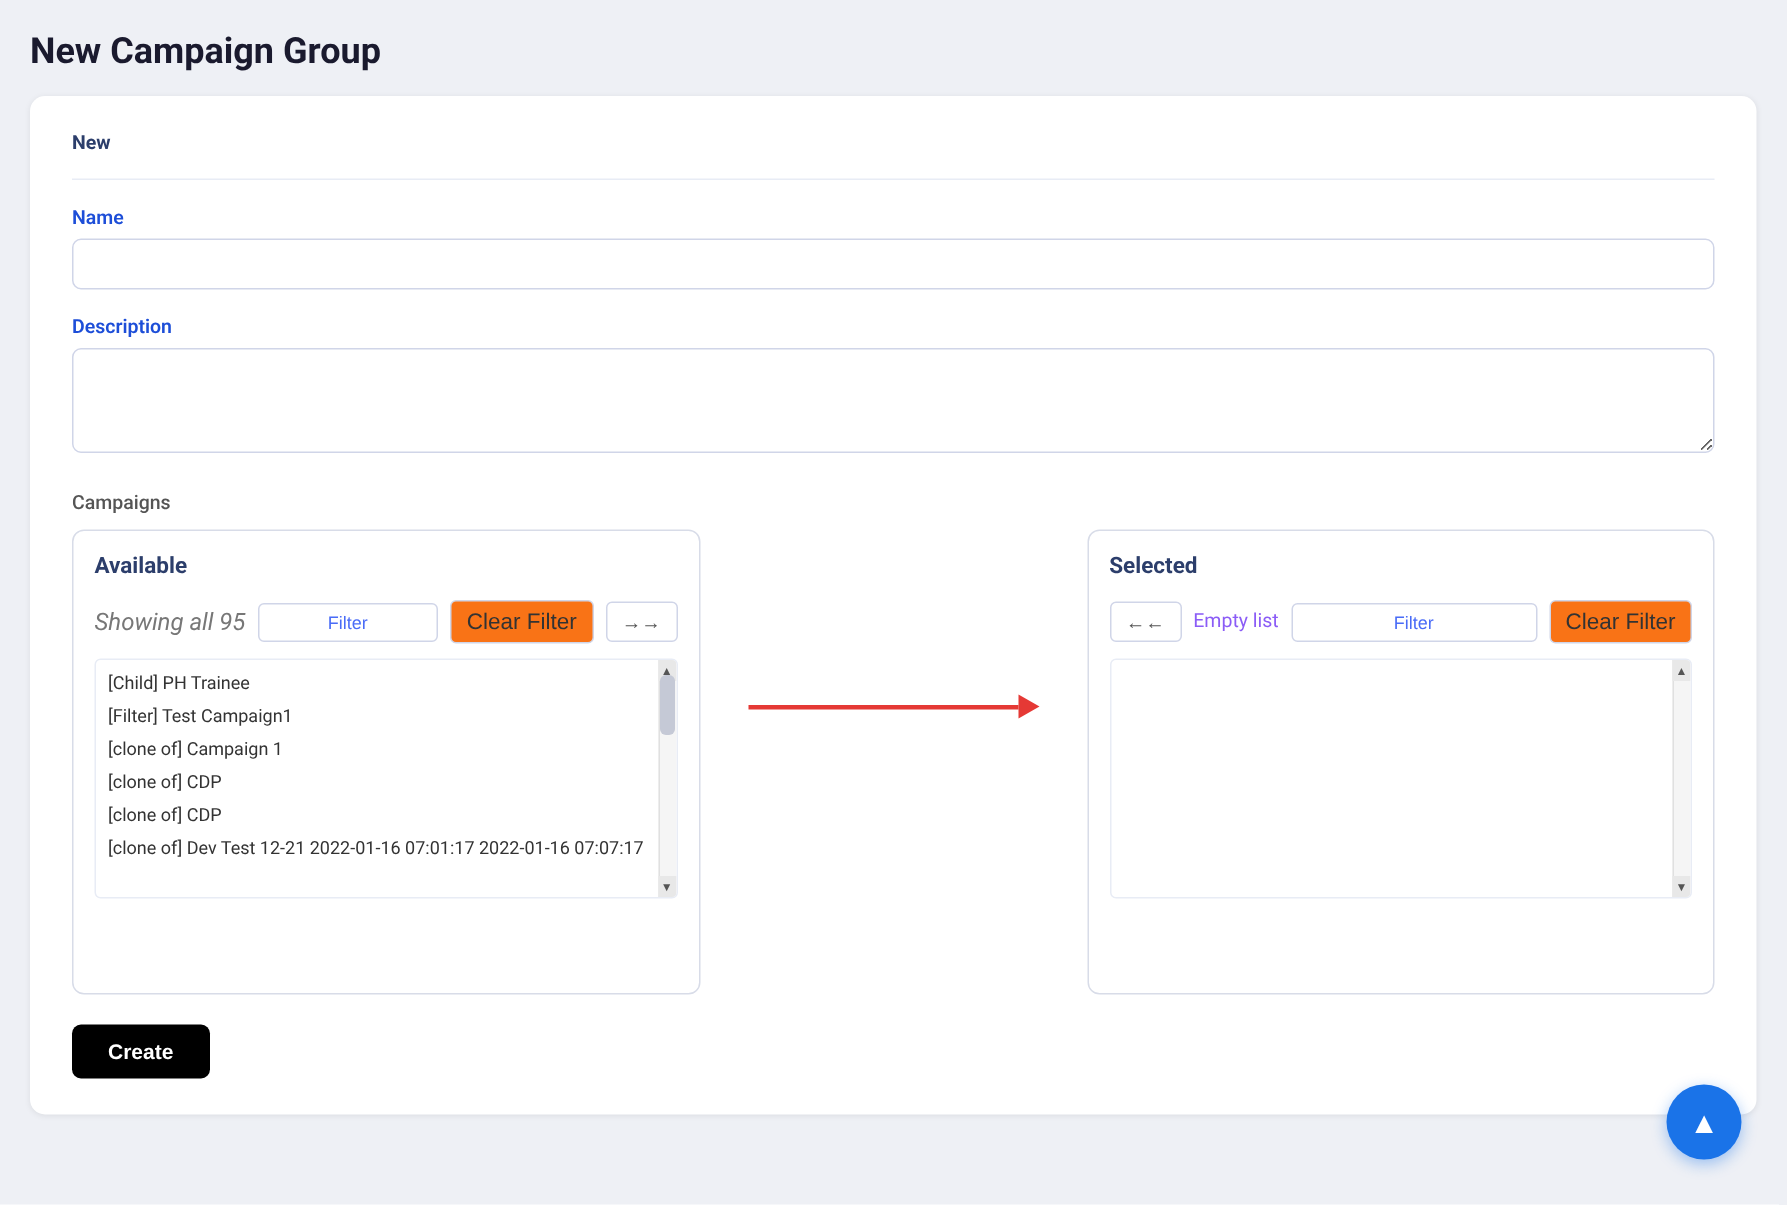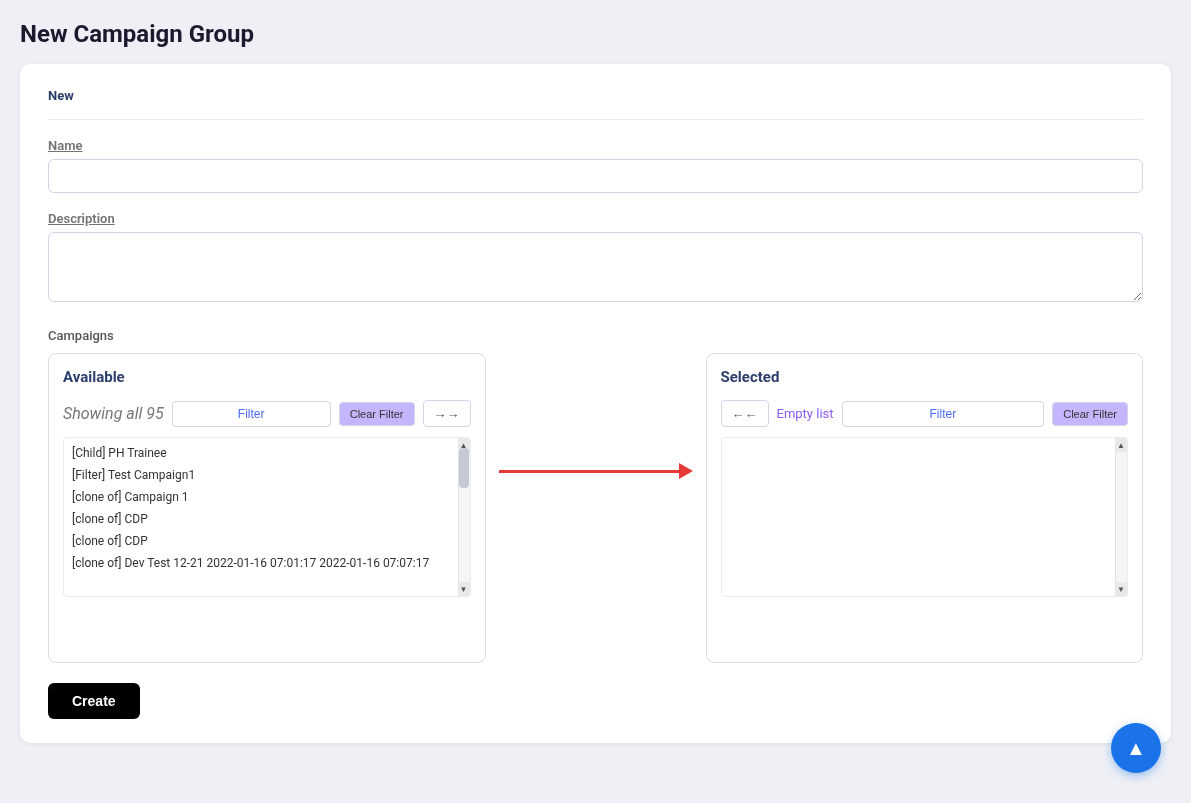--- a/index.html
+++ b/index.html
@@ -23,24 +23,23 @@
     }
     .section-label {
       font-size: 13px;
       font-weight: 700;
       color: #2c3e6b;
       margin-bottom: 16px;
     }
     .field-label {
       font-size: 13px;
       font-weight: 600;
-      color: #737373;
+      color: #1d4ed8;
       margin-bottom: 6px;
       margin-top: 18px;
-      text-decoration: underline;
     }
     .text-input {
       width: 100%;
       border: 1px solid #d0d5e8;
       border-radius: 6px;
       padding: 8px 10px;
       font-size: 14px;
       color: #333;
       outline: none;
       background: #fff;
@@ -51,21 +50,21 @@
     }
     .campaigns-label {
       font-size: 13px;
       font-weight: 500;
       color: #555;
       margin-top: 22px;
       margin-bottom: 10px;
     }
     .dual-list-wrapper {
       display: flex;
-      gap: 13px;
+      gap: 32px;
       align-items: flex-start;
     }
     .list-box {
       flex: 1;
       border: 1px solid #d8dce8;
       border-radius: 8px;
       background: #fff;
       padding: 14px;
       min-height: 310px;
     }
@@ -96,23 +95,23 @@
       font-size: 12px;
       color: #4a6cf7;
       outline: none;
       min-width: 60px;
       text-align: center;
     }
     .filter-input::placeholder { color: #4a6cf7; }
     .clear-filter-btn {
       border: 1px solid #d0d5e8;
       border-radius: 4px;
-      background: #c4b5fd;
+      background: #f97316;
       padding: 5px 10px;
-      font-size: 11px;
+      font-size: 15px;
       color: #333;
       cursor: pointer;
       white-space: nowrap;
     }
     .move-all-btn {
       border: 1px solid #d0d5e8;
       border-radius: 4px;
       background: #fff;
       padding: 5px 10px;
       font-size: 13px;

